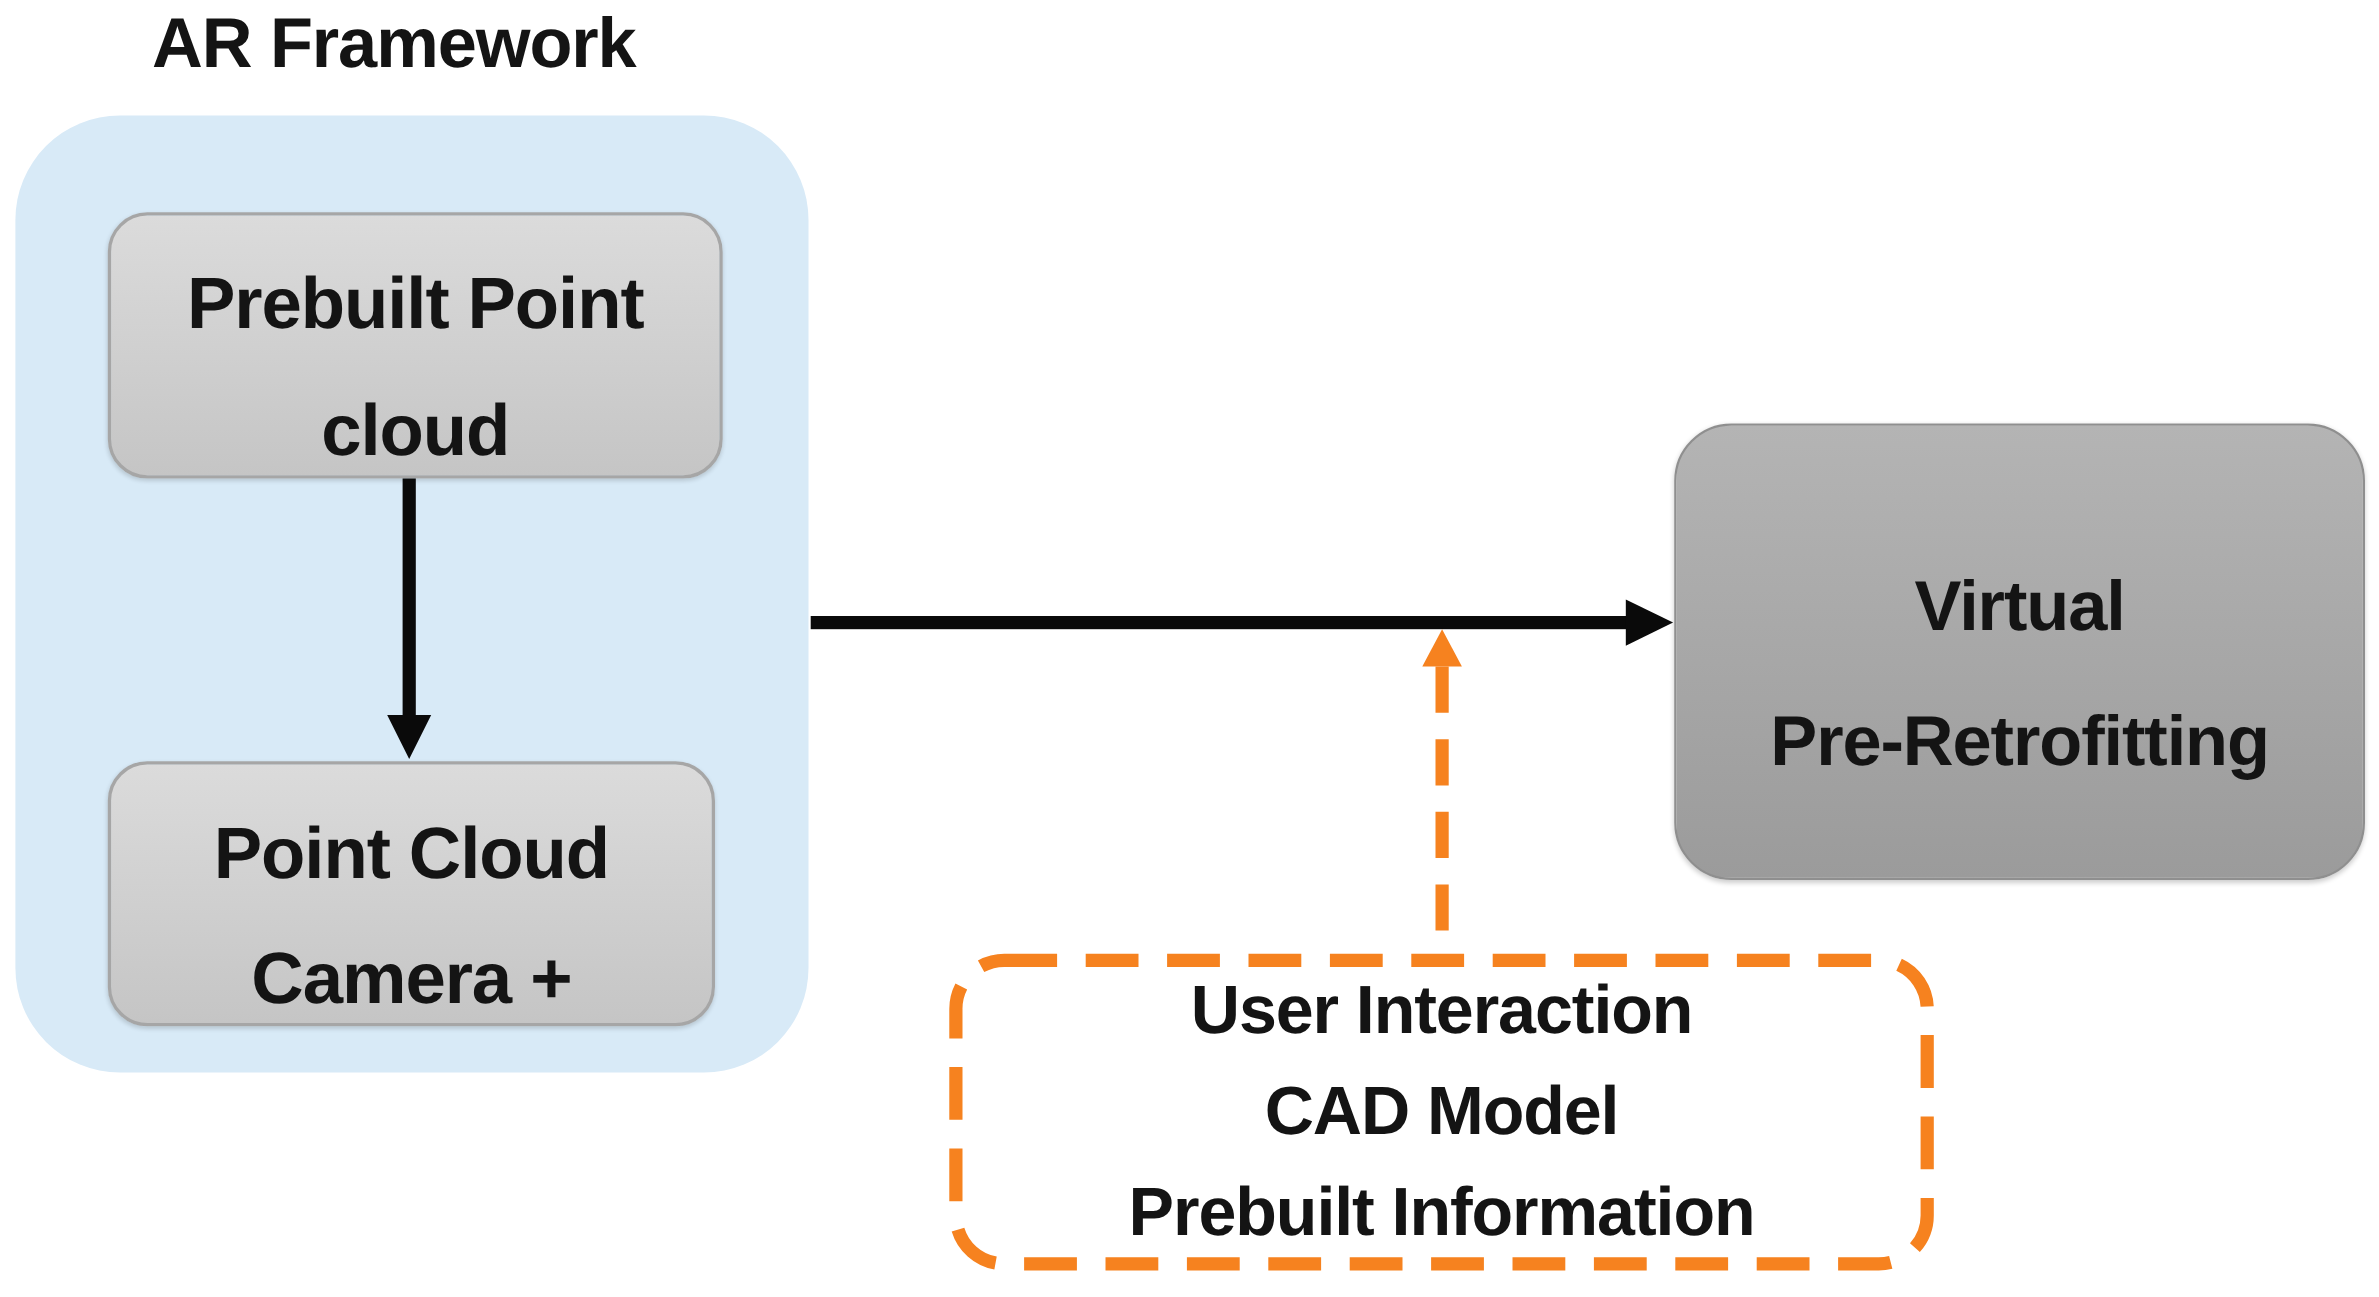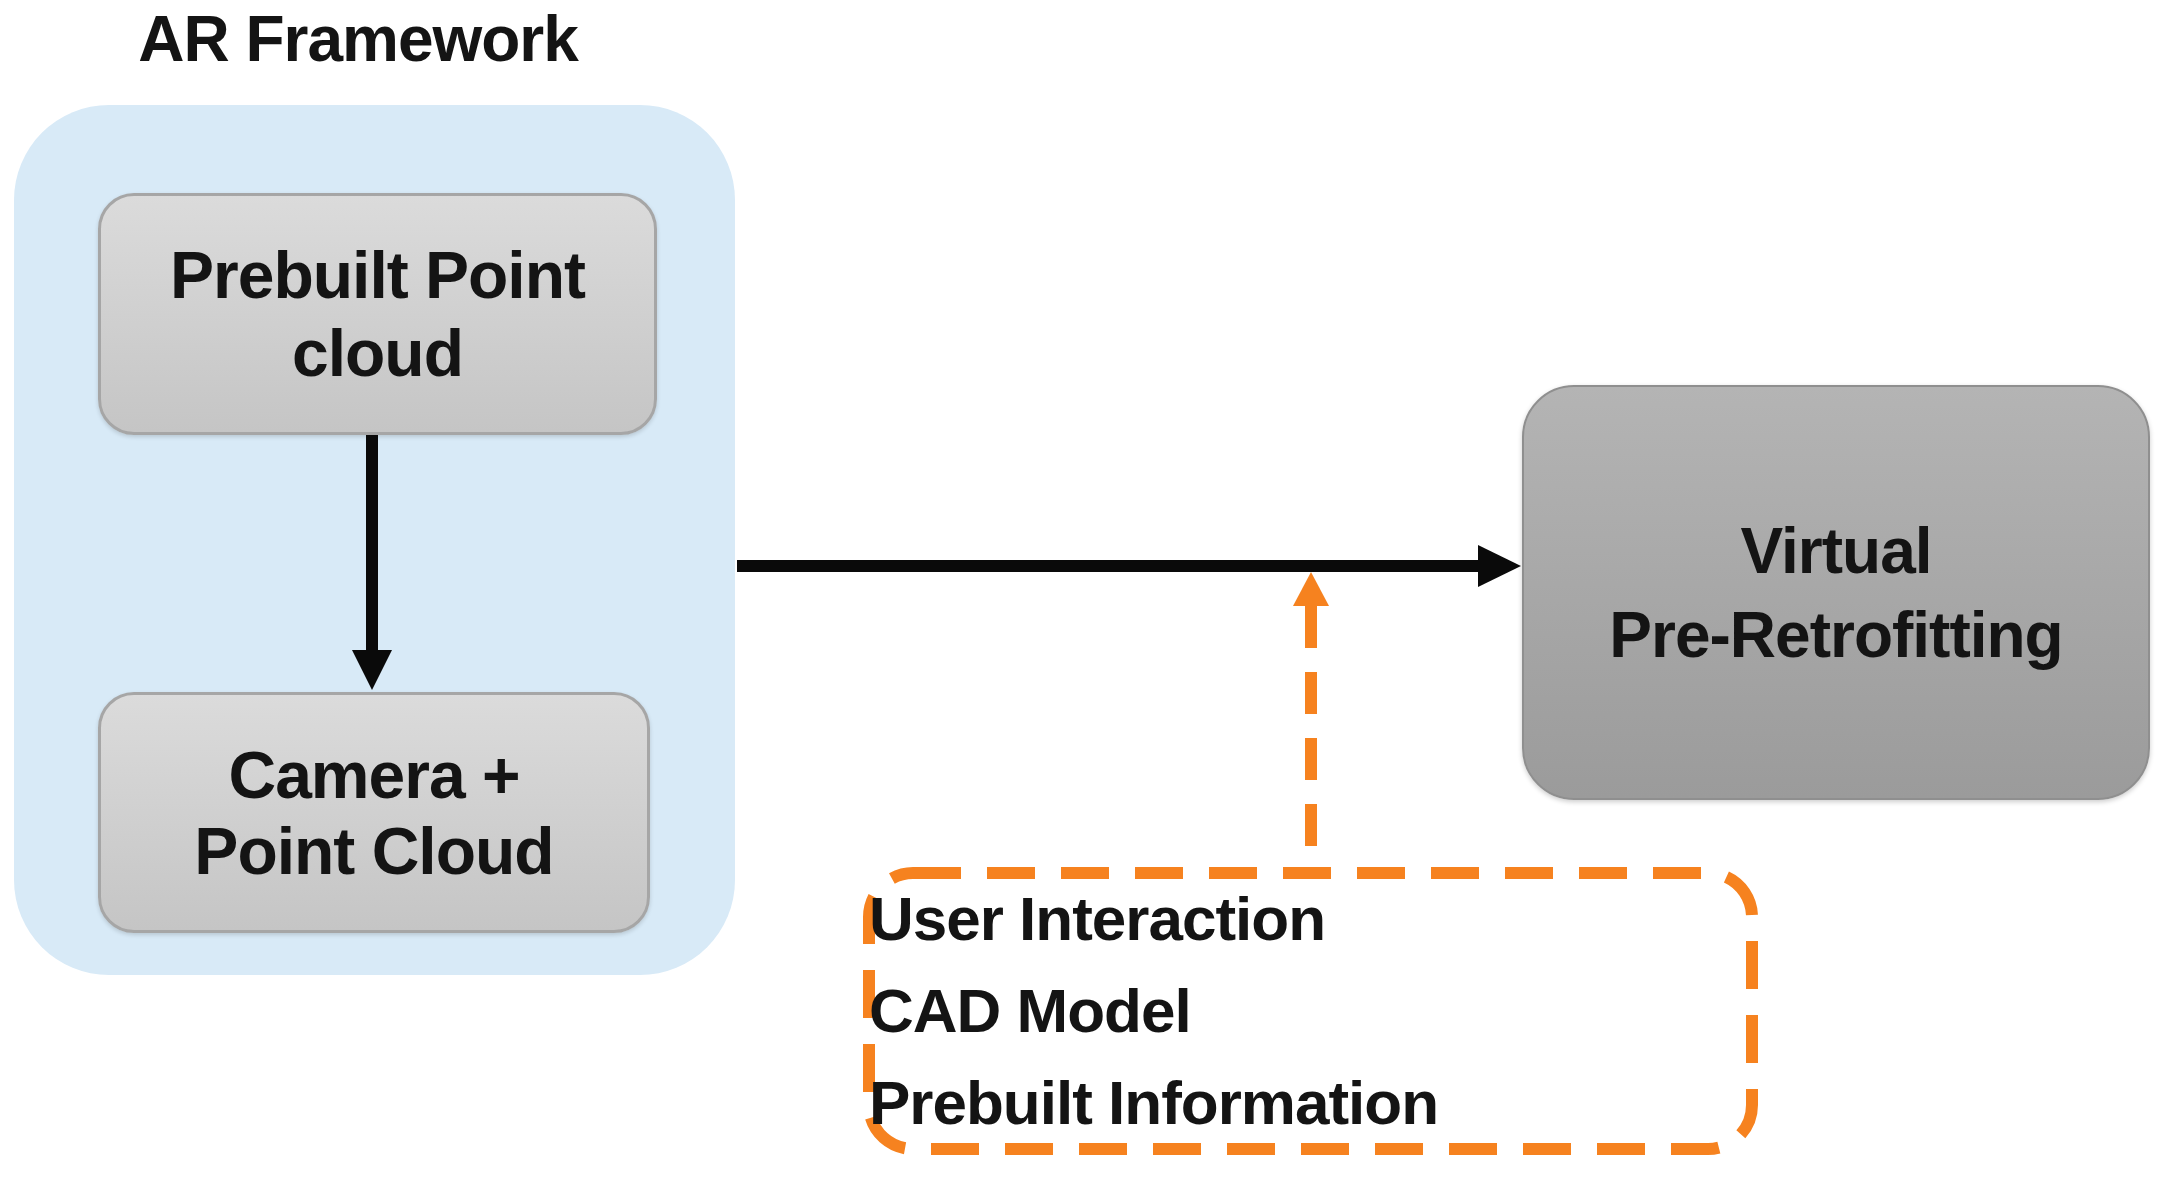--- a/index.html
+++ b/index.html
@@ -54,29 +54,29 @@
   }
   .node-dark{
     background:linear-gradient(180deg,var(--bim-gray-light) 0%,var(--bim-gray-dark) 100%);
     border:2px solid var(--bim-border);
     border-radius:52px;
     box-shadow:0 2px 5px rgba(0,0,0,0.2);
   }
   .node-prebuilt{left:98px;top:193px;width:559px;height:242px;font-size:66px;line-height:78px;}
   .node-camera{left:98px;top:692px;width:552px;height:241px;font-size:66px;line-height:76px;}
   .node-bim{left:1522px;top:385px;width:628px;height:415px;font-size:64px;line-height:84px;}
-  .node span{display:block;}
+  .node span{display:block;margin-top:38px;}
   .overlay{
     position:absolute;left:0;top:0;width:2163px;height:1179px;
     pointer-events:none;
   }
   .annotation-text{
     position:absolute;
     left:869px;top:873px;width:883px;height:276px;
-    display:flex;flex-direction:column;justify-content:center;align-items:flex-start;
+    display:flex;flex-direction:column;justify-content:center;align-items:center;
     font-size:62px;line-height:92px;font-weight:700;letter-spacing:-1px;
     text-align:center;color:var(--text-black);
   }
   .annotation-text span{display:block;}
 </style>
 </head>
 <body>
 
 <div class="canvas">
 
@@ -84,22 +84,22 @@
 
   <div class="title ar">AR Framework</div>
 
 
   <div class="node node-light node-prebuilt">
     <span>Prebuilt Point</span>
     <span>cloud</span>
   </div>
 
   <div class="node node-light node-camera">
+    <span>Point Cloud</span>
     <span>Camera +</span>
-    <span>Point Cloud</span>
   </div>
 
   <div class="node node-dark node-bim">
     <span>Virtual</span>
     <span>Pre-Retrofitting</span>
   </div>
 
   <svg class="overlay" viewBox="0 0 2163 1179" xmlns="http://www.w3.org/2000/svg">
 
     <rect x="366" y="435" width="12" height="218" style="fill:var(--arrow-black)"></rect>

